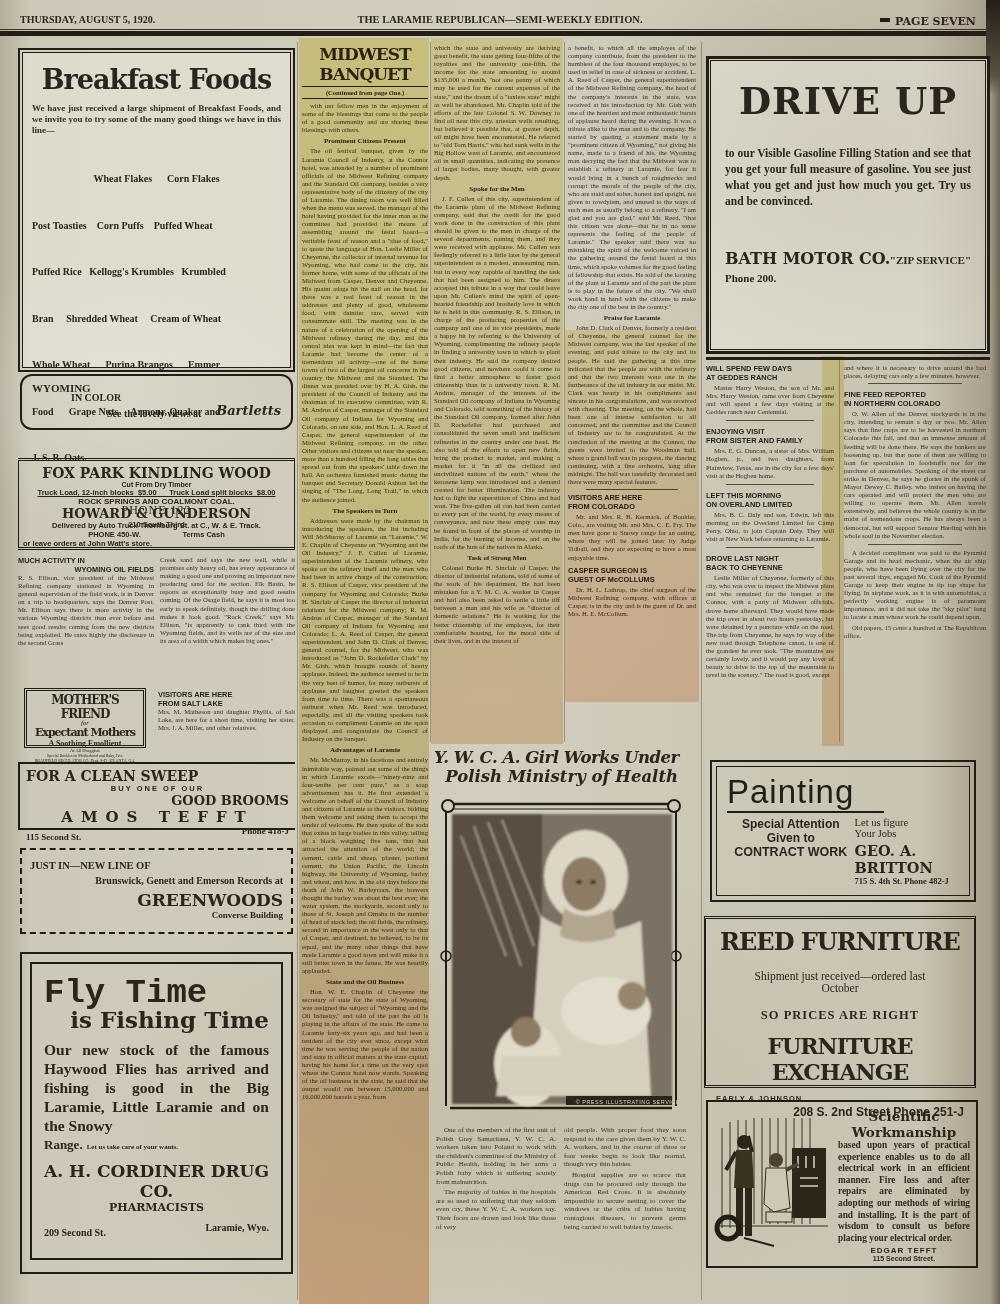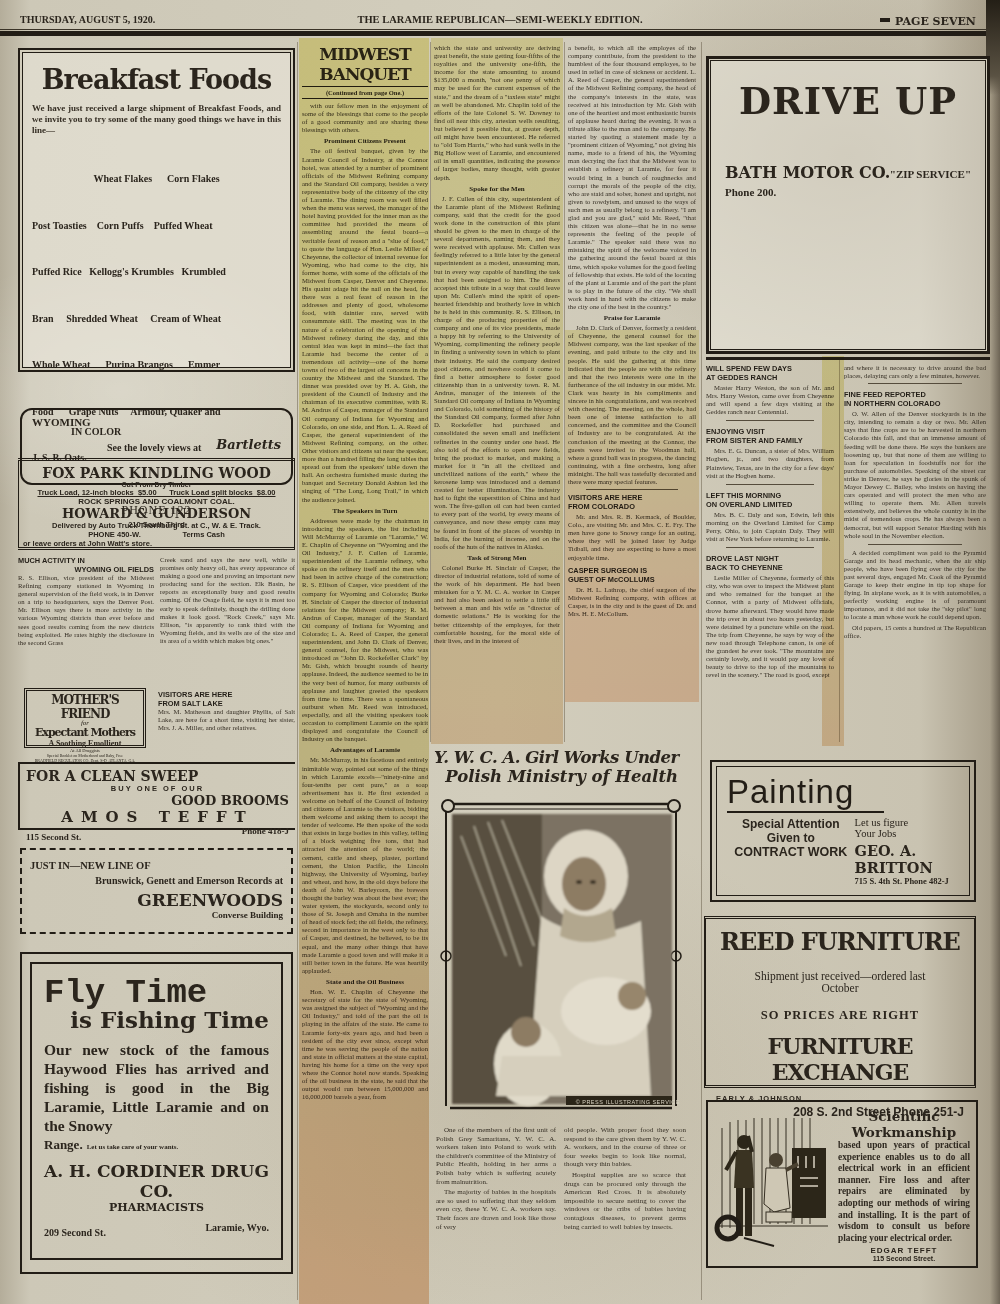--- a/index.html
+++ b/index.html
@@ -54,21 +54,21 @@
       <div>Puffed Rice   Kellogg's Krumbles   Krumbled</div>
       <div>Bran     Shredded Wheat     Cream of Wheat</div>
       <div>Whole Wheat      Purina Brangos      Emmer</div>
       <div>Food      Grape Nuts     Armour, Quaker and</div>
       <div>J. S. B. Oats.</div>
     </div>
     <div class="ctr" style="font-size:12px;margin-top:6px;letter-spacing:1px;">PHONE 122</div>
     <div class="ctr smallcaps" style="font-size:7.5px;margin-top:2px;">210 South Third</div>
   </div>
 
-  <div class="abs adbox" style="left:20px;top:408px;width:273px;height:77px;border:2px solid #221d16;border-radius:12px;padding:6px 10px;">
+  <div class="abs adbox" style="left:20px;top:374px;width:273px;height:56px;border:2px solid #221d16;border-radius:12px;padding:6px 10px;">
     <div style="font-weight:bold;font-size:11px;">WYOMING</div>
     <div style="font-weight:bold;font-size:10px;margin-left:39px;margin-top:-2px;">IN COLOR</div>
     <div style="font-weight:bold;font-size:10px;margin-left:75px;display:inline-block;">See the lovely views at</div>
     <span class="serifb" style="font-style:italic;font-size:13px;float:right;">Bartletts</span>
   </div>
 
   <div class="abs adbox" style="left:18px;top:458px;width:277px;height:92px;border-top:3px double #221d16;border-bottom:3px double #221d16;border-left:1px solid #221d16;border-right:1px solid #221d16;padding:4px 4px;font-family:'Liberation Sans',sans-serif;">
     <div class="ctr serifb" style="font-size:14px;">FOX PARK KINDLING WOOD</div>
     <div class="ctr" style="font-weight:bold;font-size:7px;">Cut From Dry Timber</div>
     <div class="ctr" style="font-weight:bold;font-size:7.5px;white-space:pre;text-decoration:underline;">Truck Load, 12-inch blocks  $5.00      Truck Load split blocks  $8.00</div>
@@ -233,20 +233,21 @@
     <p style="text-indent:8px;">One of the members of the first unit of Polish Grey Samaritans, Y. W. C. A. workers taken into Poland to work with the children's committee of the Ministry of Public Health, holding in her arms a Polish baby which is suffering acutely from malnutrition.</p>
     <p style="text-indent:8px;">The majority of babies in the hospitals are so used to suffering that they seldom even cry, these Y. W. C. A. workers say. Their faces are drawn and look like those of very</p>
   </div>
   <div class="abs ov bt" style="left:564px;top:1126px;width:122px;height:172px;font-size:7px;line-height:8.6px;">
     <p style="text-indent:0;">old people. With proper food they soon respond to the care given them by Y. W. C. A. workers, and in the course of three or four weeks begin to look like normal, though very thin babies.</p>
     <p style="text-indent:8px;">Hospital supplies are so scarce that drugs can be procured only through the American Red Cross. It is absolutely impossible to secure netting to cover the windows or the cribs of babies having contagious diseases, to prevent germs being carried to well babies by insects.</p>
   </div>
 
   <div class="abs adbox" style="left:706px;top:56px;width:284px;height:298px;border:3px solid #221d16;box-shadow:0 0 0 1px #d2cdbc inset,0 0 0 2px #221d16 inset;padding:20px 16px;background:rgba(238,235,225,.5);">
     <div class="ctr serifb" style="font-size:37px;letter-spacing:1px;">DRIVE UP</div>
+    <div style="font-weight:bold;font-size:11.5px;line-height:16px;margin-top:22px;text-align:justify;">to our Visible Gasoline Filling Station and see that you get your full measure of gasoline.  You see just what you get and just how much you get.  Try us and be convinced.</div>
     <div class="serifb" style="font-size:16px;margin-top:40px;">BATH MOTOR CO.</div>
     <span style="font-weight:bold;font-size:11px;">Phone 200.</span>
     <span style="font-weight:bold;font-size:11px;float:right;margin-top:-14px;">"ZIP SERVICE"</span>
   </div>
   <div class="abs rule" style="left:706px;top:357px;width:284px;height:3px;"></div>
 
   <div class="abs ov" style="left:706px;top:364px;width:128px;height:378px;">
     <div class="bh" style="margin-top:0;">WILL SPEND FEW DAYS</div>
     <div class="bh l2" style="margin-top:-2px;">AT GEDDES RANCH</div>
     <div class="bt">

